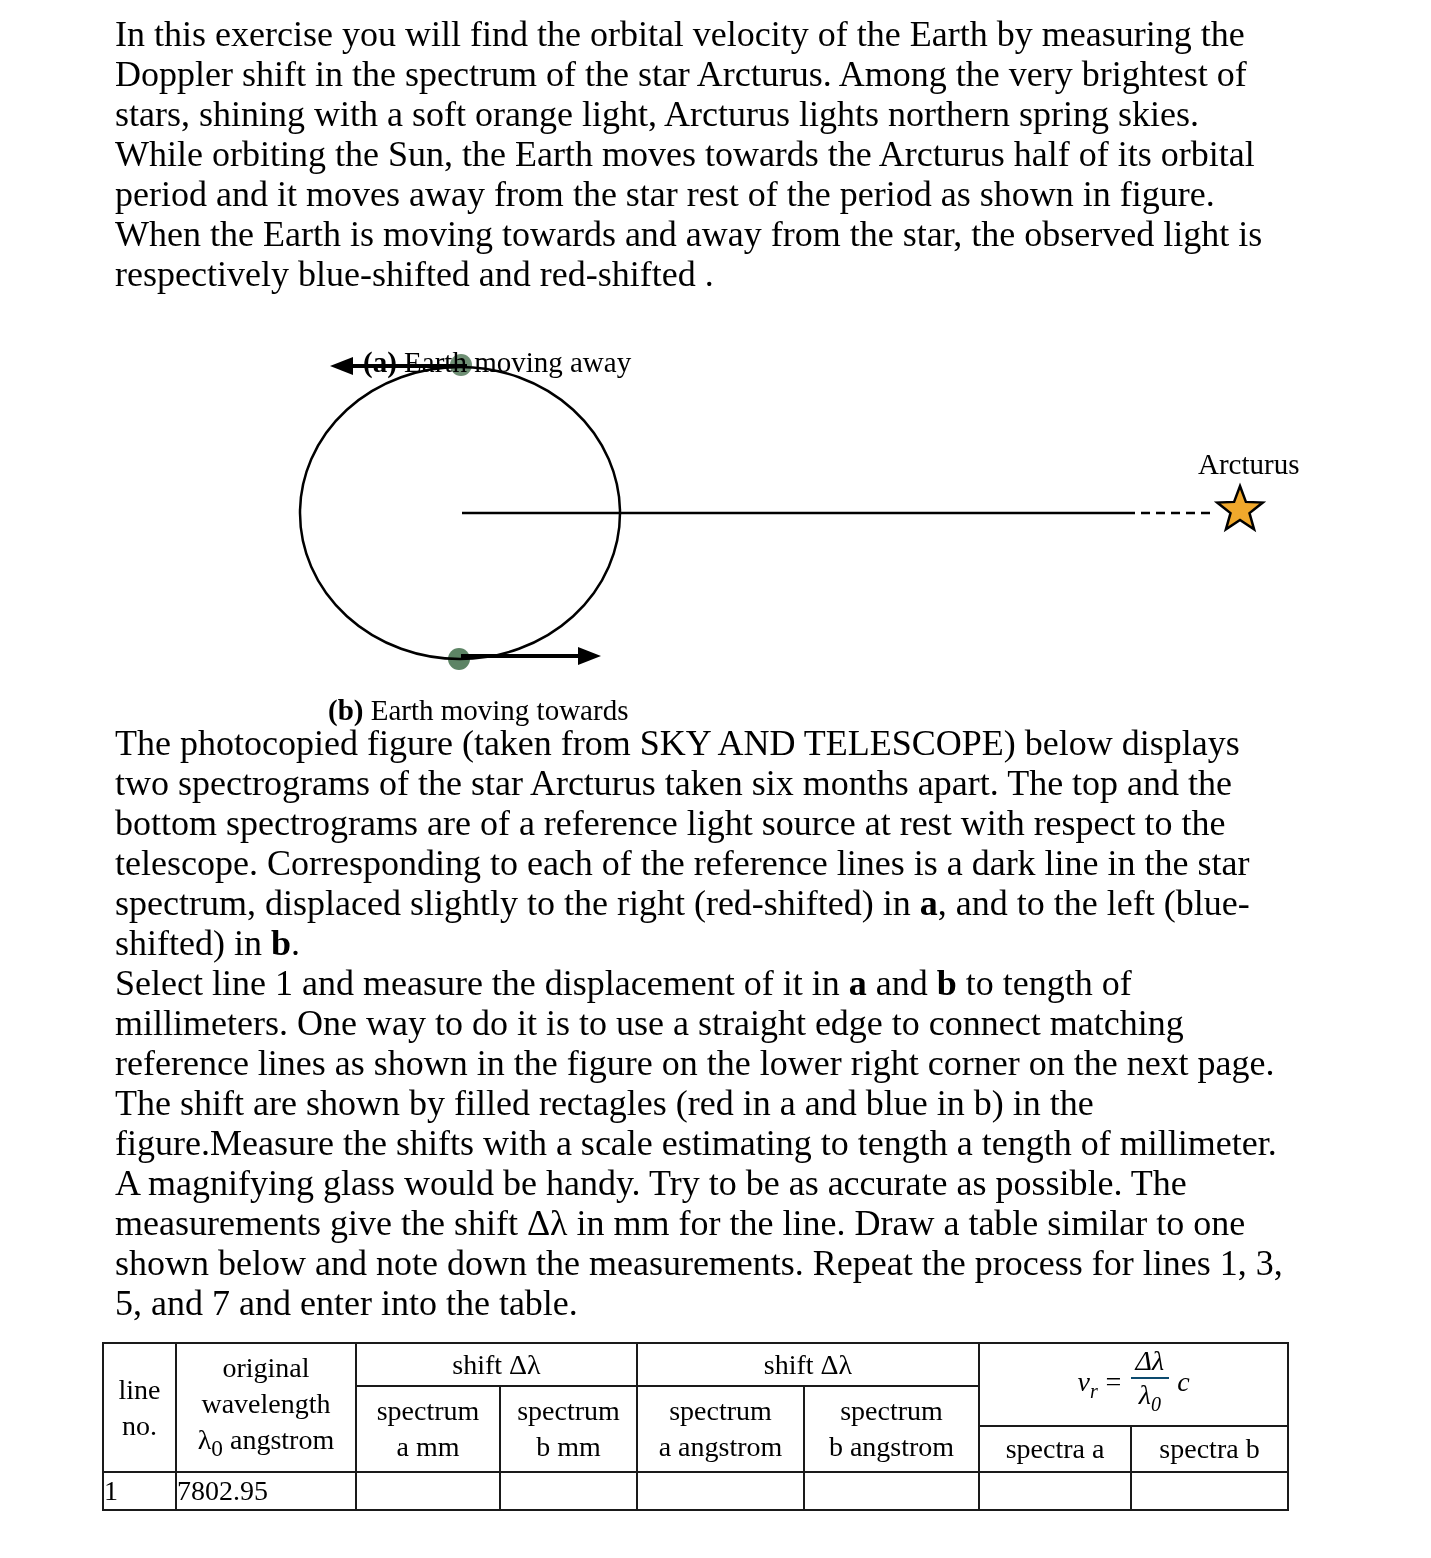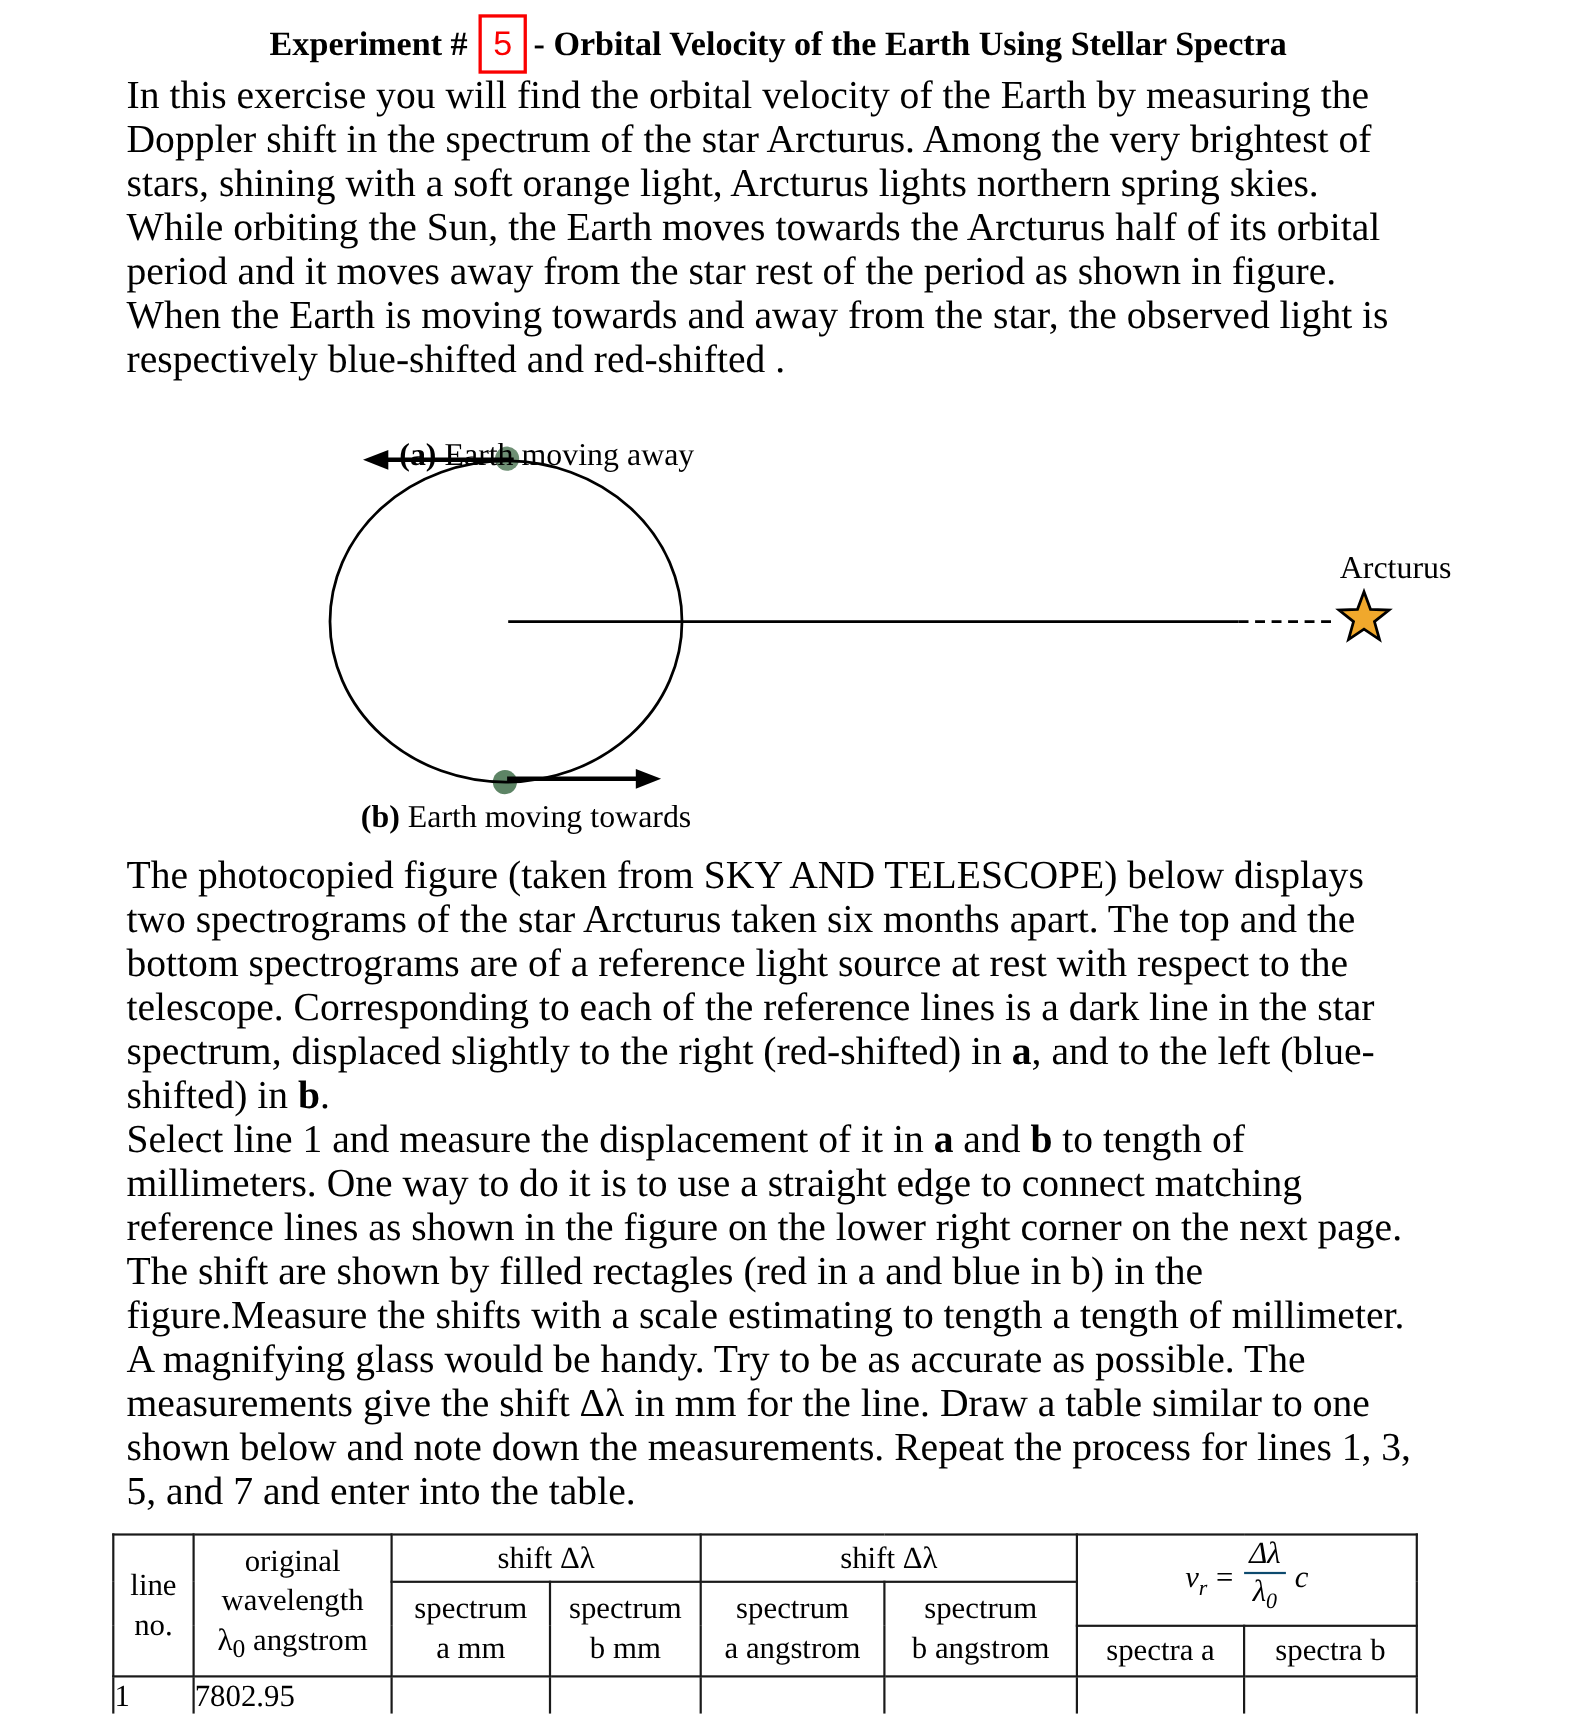--- a/index.html
+++ b/index.html
@@ -62,27 +62,20 @@
   .frac .den{display:block;padding-top:1px;}
   .formula sub{font-size:20px;}
   .eq{margin-left:6px;}
 </style>
 </head>
 <body>
 
 <div class="page">
   <div class="content">
 
-    <h1 class="title">
-      <span>Experiment #</span>
-      <span class="numbox">
-          <span>5</span>
-        </span>
-      <span>- Orbital Velocity of the Earth Using Stellar Spectra</span>
-    </h1>
 
     <p class="para mt-p1">In this exercise you will find the orbital velocity of the Earth by measuring the Doppler shift in the spectrum of the star Arcturus.  Among the very brightest of stars, shining with a soft orange light, Arcturus lights northern spring skies. While orbiting the Sun, the Earth moves towards the Arcturus half of its orbital period and it moves away from the star rest of the period as shown in figure. When the Earth is moving towards and away from the star, the observed light is respectively blue-shifted and red-shifted .</p>
 
     <div class="figure">
       <svg width="1431" height="398" viewBox="0 0 1431 398">
 
         <circle cx="461" cy="40" r="11" fill="#6E8F74"></circle>
         <circle cx="459" cy="334" r="11" fill="#5D8465"></circle>
 
         <ellipse cx="460" cy="188" rx="160" ry="146" fill="none" stroke="#000" stroke-width="2.5"></ellipse>
@@ -92,22 +85,22 @@
 
         <line x1="467" y1="41" x2="348" y2="41" stroke="#000" stroke-width="4"></line>
         <polygon points="330,41 353,32 353,50" fill="#000"></polygon>
 
         <line x1="461" y1="331" x2="582" y2="331" stroke="#000" stroke-width="4"></line>
         <polygon points="601,331 578,322 578,340" fill="#000"></polygon>
 
         <polygon points="1240,161 1245.9,176.9 1262.8,177.6 1249.5,188.1 1254.1,204.4 1240,195 1225.9,204.4 1230.5,188.1 1217.2,177.6 1234.1,176.9" stroke="#000" stroke-width="2.5" stroke-linejoin="miter" fill="#F0A82C"></polygon>
       </svg>
       <div class="fig-label" style="left:363px;top:20px;"><b>(a)</b><span> Earth moving away</span></div>
-      <div class="fig-label" style="left:1198px;top:122px;margin-left:20px;">Arcturus</div>
-      <div class="fig-label" style="left:328px;top:349px;text-align:center;"><b>(b)</b><span> Earth moving towards</span></div>
+      <div class="fig-label" style="left:1198px;top:122px;">Arcturus</div>
+      <div class="fig-label" style="left:328px;top:368px;text-align:center;"><b>(b)</b><span> Earth moving towards</span></div>
     </div>
 
     <p class="para mt-p2">The photocopied figure (taken from SKY AND TELESCOPE) below displays two spectrograms of the star Arcturus taken six months apart. The top and the bottom spectrograms are of a reference light source at rest with respect to the telescope. Corresponding to each of the reference lines is a dark line in the star spectrum, displaced slightly to the right (red-shifted) in <b>a</b>, and to the left (blue-shifted) in <b>b</b>.</p>
 
     <p class="para mt-p3">Select line 1 and measure the displacement of it in <b>a</b> and <b>b</b> to tength of millimeters. One way to do it is to use a straight edge to connect matching reference lines as shown in the figure on the lower right corner on the next page. The shift are shown by filled rectagles (red in a and blue in b) in the figure.Measure the shifts with a scale estimating to tength a tength of millimeter. A magnifying glass would be handy. Try to be as accurate as possible. The measurements give the shift Δλ in mm for the line. Draw a table similar to one shown below and note down the measurements. Repeat the process for lines 1, 3, 5, and 7 and enter into the table.</p>
 
     <table class="data-table">
       <colgroup>
         <col style="width:73px">
           <col style="width:180px">

